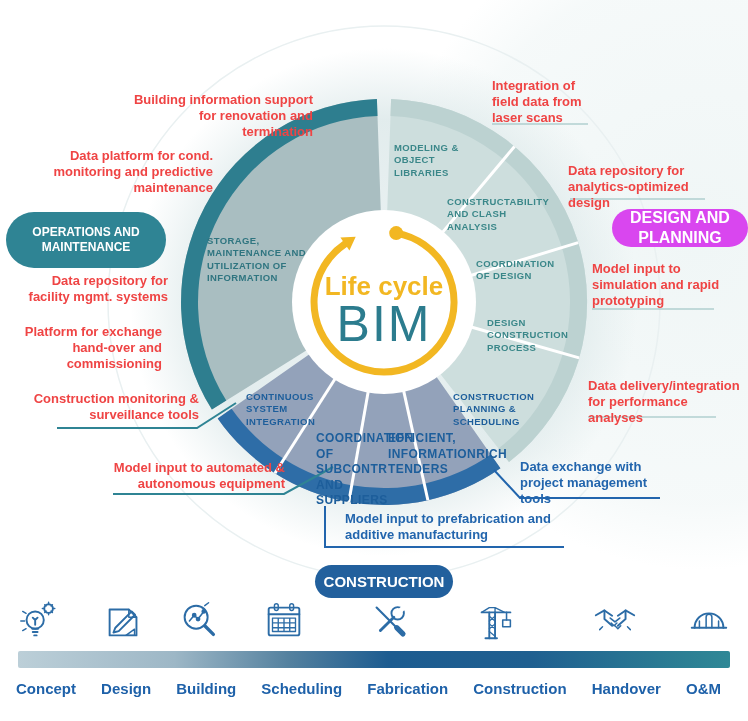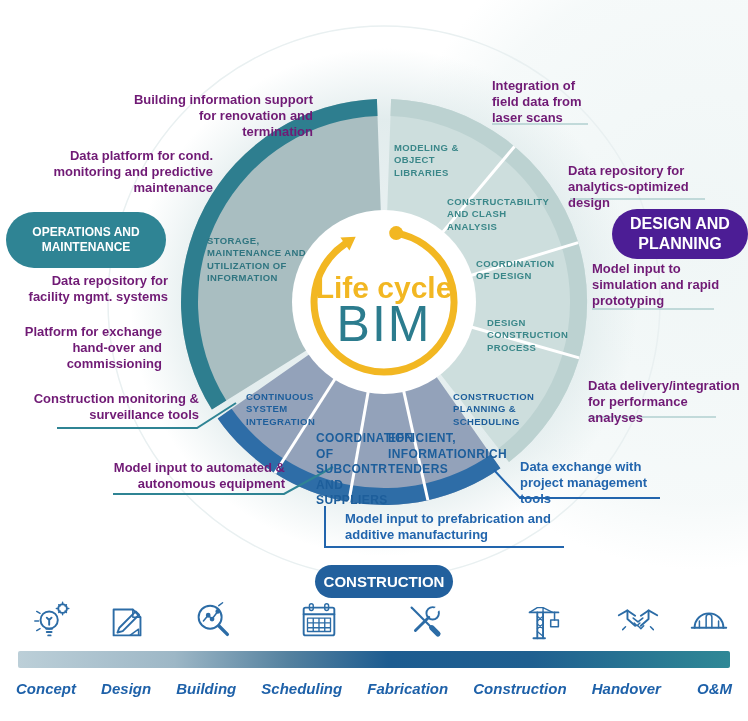--- a/index.html
+++ b/index.html
@@ -1,45 +1,45 @@
 <!DOCTYPE html>
 <html><head>
 <meta charset="utf-8">
 <style>
   html,body{margin:0;padding:0;background:#fff;}
   .stage{position:relative;width:748px;height:721px;background:#ffffff;overflow:hidden;
          font-family:"Liberation Sans", sans-serif;}
   .stage svg.wheel{position:absolute;left:0;top:0;}
   
-  .ann{position:absolute;font-size:13px;font-weight:bold;line-height:1.22;color:#701a75;}
+  .ann{position:absolute;font-size:13px;font-weight:bold;line-height:1.22;color:#ef4444;}
   .ann.right-align{text-align:right;}
   .ann.blue{color:#2265ad;}
   
   .seg-label{position:absolute;font-size:9.5px;font-weight:bold;letter-spacing:.4px;
              line-height:1.3;color:#3a8789;text-transform:uppercase;}
   .seg-label.gray-teal{color:#2f7580;}
   .seg-label.blue{color:#1d5e9b;}
   .seg-label.small{font-size:12px;}
   
   .badge{position:absolute;display:flex;align-items:center;justify-content:center;
          text-align:center;color:#fff;font-weight:bold;border-radius:30px;}
   .badge.om{left:6px;top:212px;width:160px;height:56px;background:#2f8494;font-size:12px;line-height:1.25;}
-  .badge.dp{left:612px;top:209px;width:136px;height:50px;background:#4c1d95;font-size:16px;line-height:1.25;}
+  .badge.dp{left:612px;top:209px;width:136px;height:38px;background:#d946ef;font-size:16px;line-height:1.25;}
   .badge.cn{left:315px;top:565px;width:138px;height:33px;background:#22609d;font-size:15px;border-radius:17px;}
   
   .center-top{position:absolute;left:294px;top:271px;width:180px;text-align:center;
-              font-size:30px;font-weight:bold;color:#f2b722;}
+              font-size:26px;font-weight:bold;color:#f2b722;}
   .center-bim{position:absolute;left:294px;top:295px;width:180px;text-align:center;
               font-size:50px;font-weight:300;letter-spacing:2px;color:#2c7c8e;}
   
   .timeline{position:absolute;left:16px;right:16px;top:598px;height:112px;}
   .tl-bar{position:absolute;left:2px;right:2px;top:53px;height:17px;border-radius:2px;
           background:linear-gradient(90deg,#bccfd8 0%,#9db7c6 22%,#54819f 38%,#1d5c90 52%,#1f5f90 72%,#2a7a93 90%,#2f8896 100%);}
   .tl-items{position:absolute;left:0;right:0;top:0;display:flex;justify-content:space-between;}
-  .tl-item{display:flex;flex-direction:column;align-items:flex-end;font-style:italic;}
+  .tl-item{display:flex;flex-direction:column;align-items:flex-start;}
   .tl-icon{width:46px;height:46px;display:block;}
   .tl-icon svg{width:46px;height:46px;display:block;}
   .tl-label{margin-top:36px;font-size:15px;font-weight:bold;color:#1e61a9;white-space:nowrap;}
 </style>
 </head>
 <body>
 
 <div class="stage">
 
   <svg class="wheel" width="748" height="600" viewBox="0 0 748 600">

